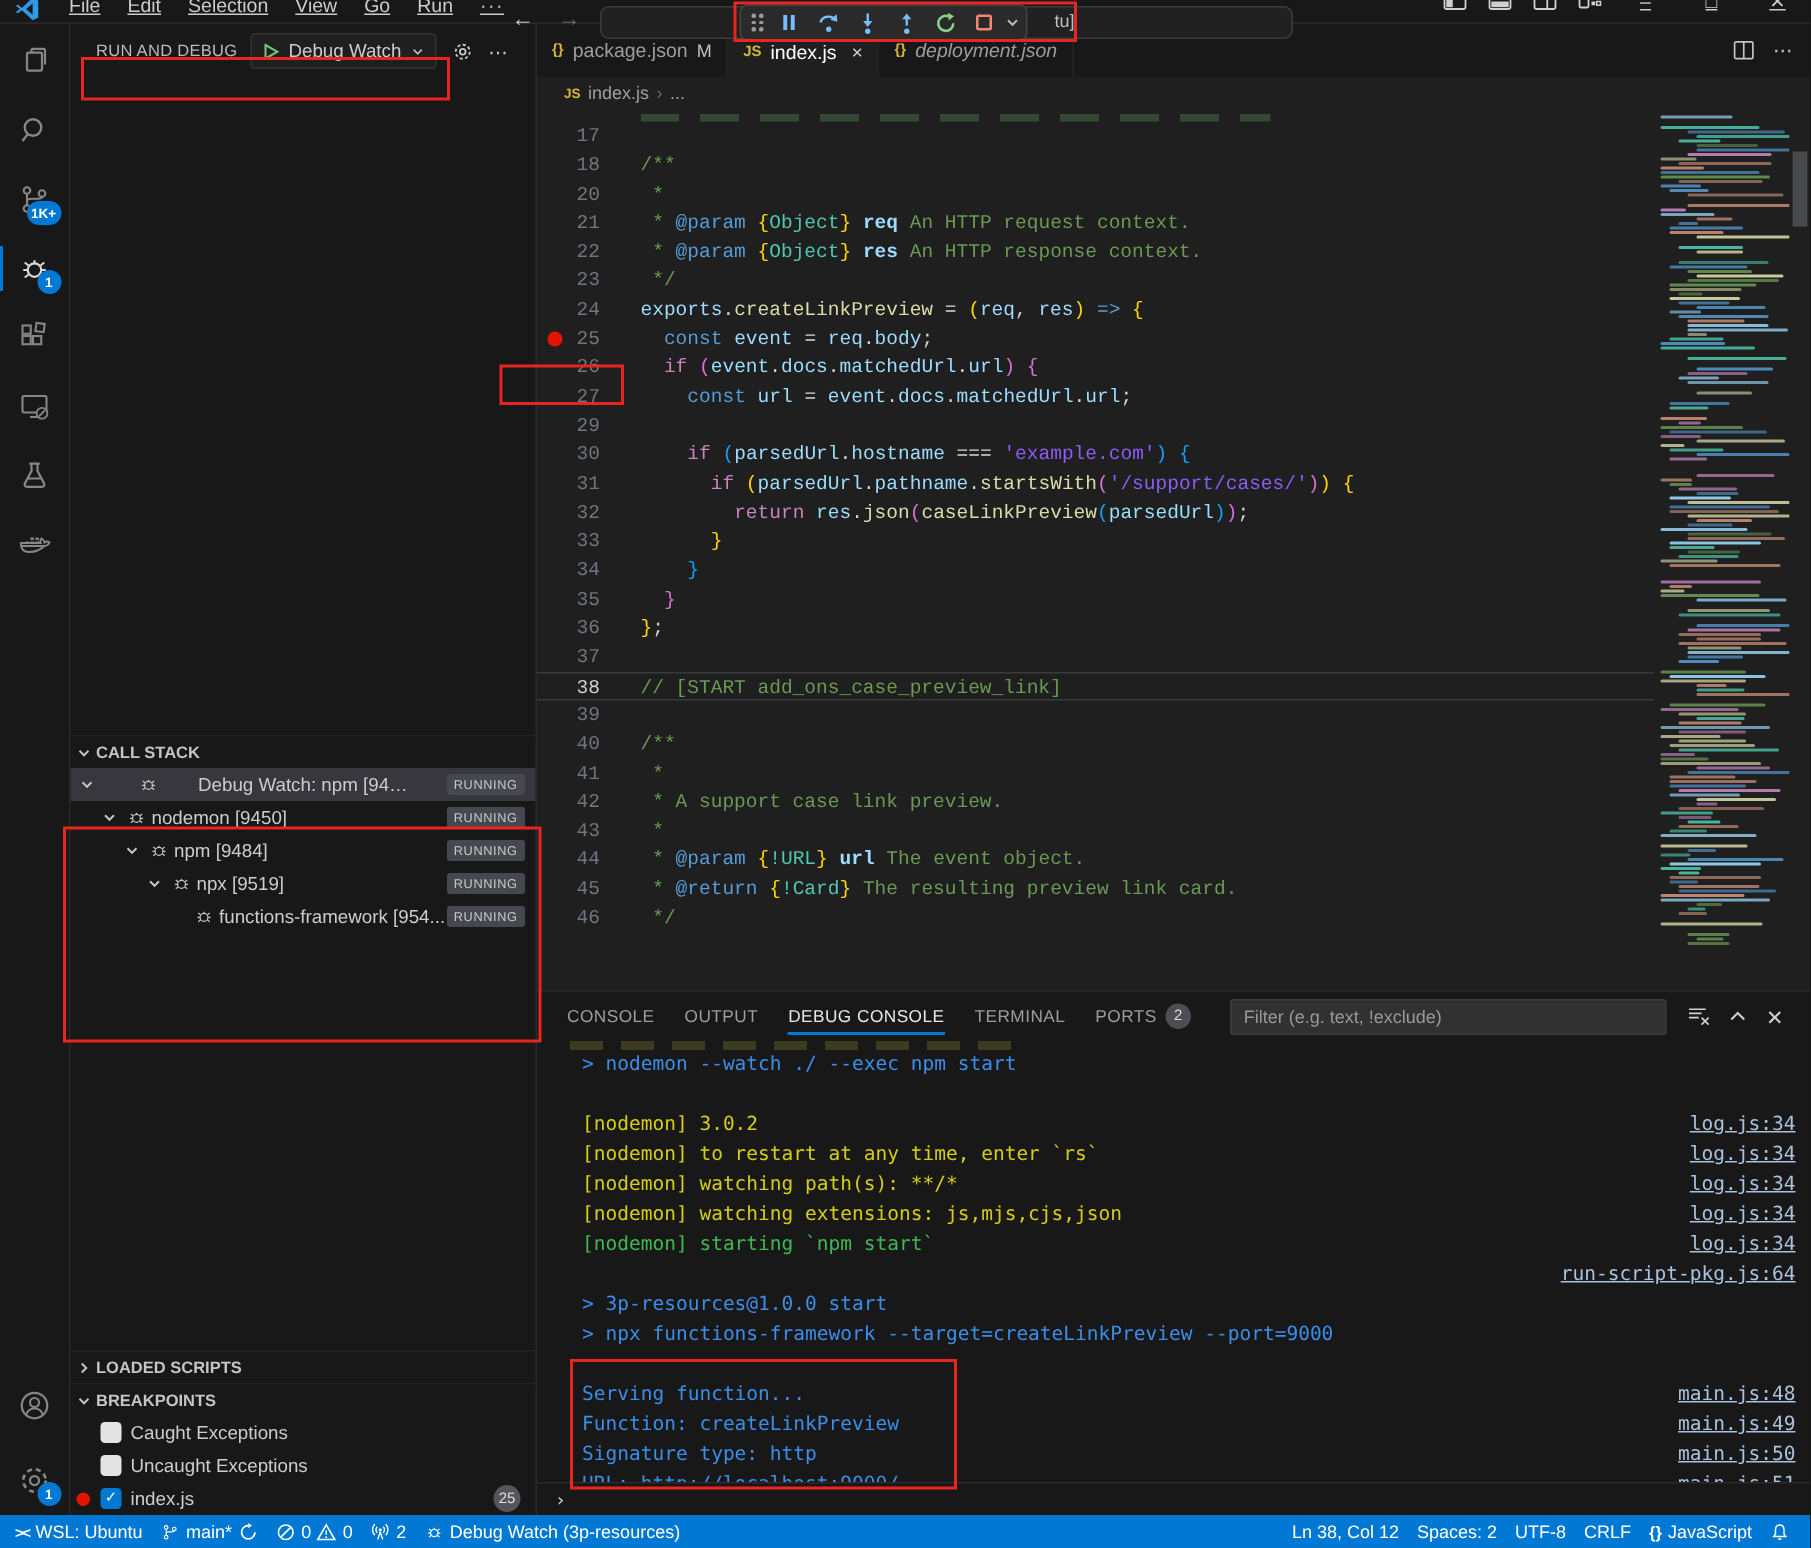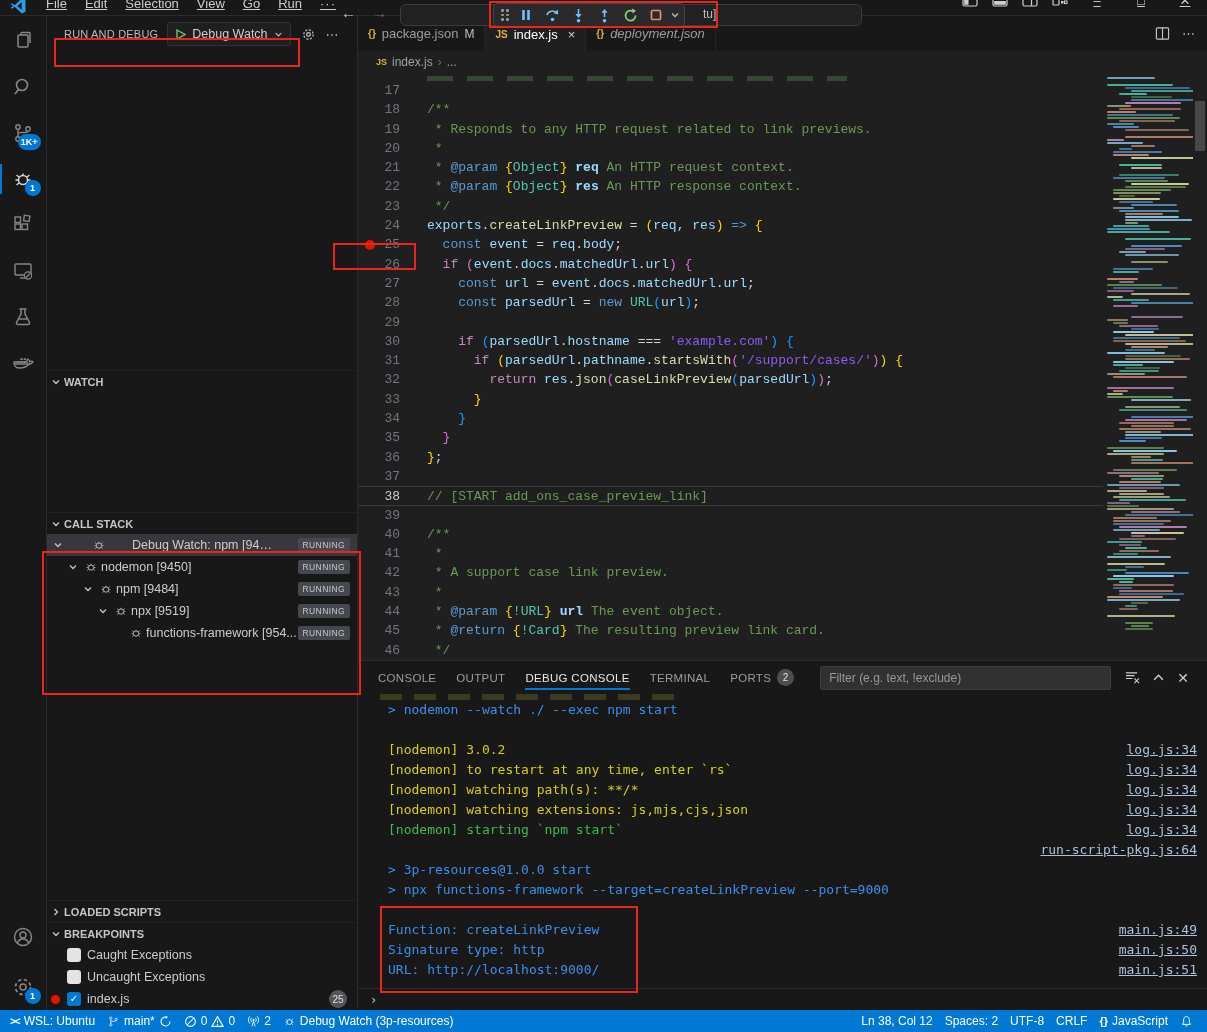--- a/index.html
+++ b/index.html
@@ -355,26 +355,20 @@
           <svg width="15" height="15" viewBox="0 0 16 16">
               <circle cx="8" cy="8" r="2" fill="none" stroke="#c5c5c5" stroke-width="1.3"></circle>
               <circle cx="8" cy="8" r="5" fill="none" stroke="#c5c5c5" stroke-width="1.3" stroke-dasharray="2.2 1.7"></circle>
             </svg>
           </span>
         <span class="dots">⋯</span>
       </div>
 
       <div class="sb-body" style="height:318px"></div>
 
-      <div class="sb-section-h">
-        <svg width="10" height="10" viewBox="0 0 10 10">
-            <path d="M2 3.5 L5 6.5 L8 3.5" fill="none" stroke="#c5c5c5" stroke-width="1.3"></path>
-          </svg>
-        <span>WATCH</span>
-      </div>
       <div class="sb-body" style="height:120px"></div>
 
       <div class="sb-section-h">
         <svg width="10" height="10" viewBox="0 0 10 10">
             <path d="M2 3.5 L5 6.5 L8 3.5" fill="none" stroke="#c5c5c5" stroke-width="1.3"></path>
           </svg>
         <span>CALL STACK</span>
       </div>
       <div class="sb-body" id="callstack">
           <div class="cs-row sel" style="padding-left: 6px;">
@@ -524,26 +518,20 @@
               <span class="ctext"></span>
             </div>
             <div class="line">
               <span class="gut">
                 <span class="num">18</span>
               </span>
               <span class="ctext"><span class="cm">/**</span></span>
             </div>
             <div class="line">
               <span class="gut">
-                <span class="num">19</span>
-              </span>
-              <span class="ctext"><span class="cm"> * Responds to any HTTP request related to link previews.</span></span>
-            </div>
-            <div class="line">
-              <span class="gut">
                 <span class="num">20</span>
               </span>
               <span class="ctext"><span class="cm"> *</span></span>
             </div>
             <div class="line">
               <span class="gut">
                 <span class="num">21</span>
               </span>
               <span class="ctext"><span class="cm"> * </span><span class="kd">@param</span><span class="cm"> </span><span class="p1">{</span><span class="ty">Object</span><span class="p1">}</span><span class="cm"> </span><span class="pv">req</span><span class="cm"> An HTTP request context.</span></span>
             </div>
@@ -576,26 +564,20 @@
               <span class="gut">
                 <span class="num">26</span>
               </span>
               <span class="ctext"><span class="pl">  </span><span class="ct">if</span><span class="pl"> </span><span class="p2">(</span><span class="vb">event</span><span class="pl">.</span><span class="vb">docs</span><span class="pl">.</span><span class="vb">matchedUrl</span><span class="pl">.</span><span class="vb">url</span><span class="p2">)</span><span class="pl"> </span><span class="p2">{</span></span>
             </div>
             <div class="line">
               <span class="gut">
                 <span class="num">27</span>
               </span>
               <span class="ctext"><span class="pl">    </span><span class="kw">const</span><span class="pl"> </span><span class="vb">url</span><span class="pl"> = </span><span class="vb">event</span><span class="pl">.</span><span class="vb">docs</span><span class="pl">.</span><span class="vb">matchedUrl</span><span class="pl">.</span><span class="vb">url</span><span class="pl">;</span></span>
-            </div>
-            <div class="line">
-              <span class="gut">
-                <span class="num">28</span>
-              </span>
-              <span class="ctext"><span class="pl">    </span><span class="kw">const</span><span class="pl"> </span><span class="vb">parsedUrl</span><span class="pl"> = </span><span class="kw">new</span><span class="pl"> </span><span class="ty">URL</span><span class="p3">(</span><span class="vb">url</span><span class="p3">)</span><span class="pl">;</span></span>
             </div>
             <div class="line">
               <span class="gut">
                 <span class="num">29</span>
               </span>
             </div>
             <div class="line">
               <span class="gut">
                 <span class="num">30</span>
               </span>
@@ -925,20 +907,21 @@
             <div class="crow"><span class="ctx"></span></div>
             <div class="crow"><span class="ctx c-yellow">[nodemon] 3.0.2</span><a href="#">log.js:34</a></div>
             <div class="crow"><span class="ctx c-yellow">[nodemon] to restart at any time, enter `rs`</span><a href="#">log.js:34</a></div>
             <div class="crow"><span class="ctx c-yellow">[nodemon] watching path(s): **/*</span><a href="#">log.js:34</a></div>
             <div class="crow"><span class="ctx c-yellow">[nodemon] watching extensions: js,mjs,cjs,json</span><a href="#">log.js:34</a></div>
             <div class="crow"><span class="ctx c-green">[nodemon] starting `npm start`</span><a href="#">log.js:34</a></div>
             <div class="crow"><span class="ctx"></span><a href="#">run-script-pkg.js:64</a></div>
             <div class="crow"><span class="ctx c-blue">&gt; 3p-resources@1.0.0 start</span></div>
             <div class="crow"><span class="ctx c-blue">&gt; npx functions-framework --target=createLinkPreview --port=9000</span></div>
             <div class="crow"><span class="ctx"></span></div>
+            <div class="crow"><span class="ctx c-blue">Serving function...</span><a href="#">main.js:48</a></div>
             <div class="crow"><span class="ctx c-blue">Function: createLinkPreview</span><a href="#">main.js:49</a></div>
             <div class="crow"><span class="ctx c-blue">Signature type: http</span><a href="#">main.js:50</a></div>
             <div class="crow"><span class="ctx c-blue">URL: http://localhost:9000/</span><a href="#">main.js:51</a></div>
           </div>
         <div class="con-input">
           <span>›</span>
         </div>
       </div>
     </div>
   </div>

